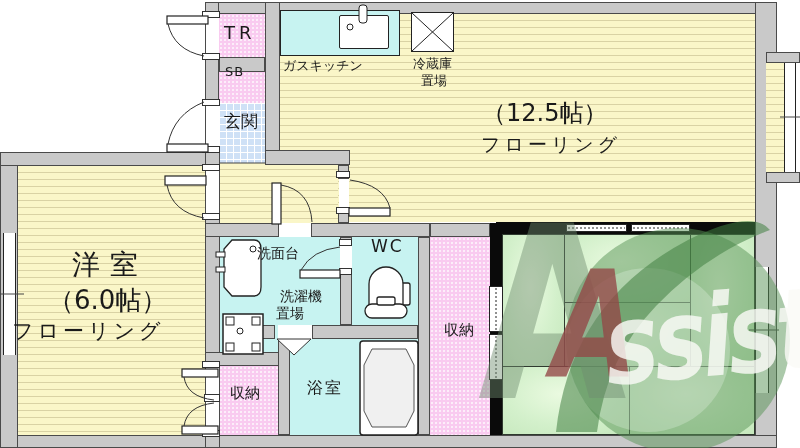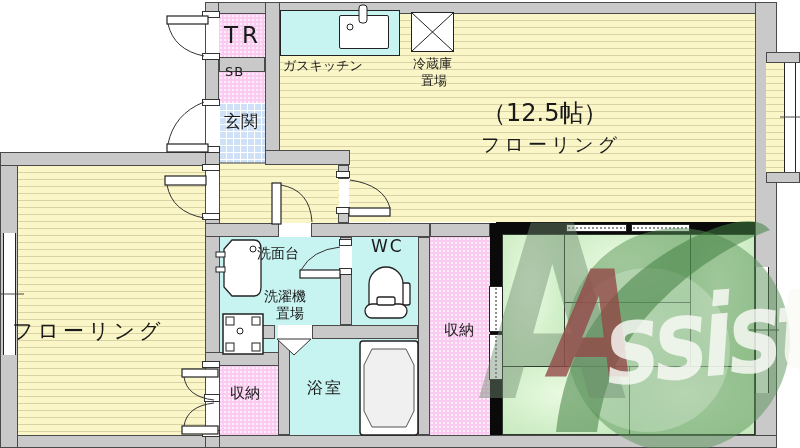--- a/index.html
+++ b/index.html
@@ -196,31 +196,33 @@
     </g>
 
     <g stroke="#222" stroke-width="1" stroke-dasharray="2 2">
       <line x1="568" y1="228" x2="625" y2="228"></line>
         <line x1="633" y1="228" x2="688" y2="228"></line>
       <line x1="496" y1="288" x2="496" y2="330"></line>
         <line x1="496" y1="336" x2="496" y2="378"></line>
     </g>
   </svg>
 
-  <div class="lbl" style="left:224px;top:23px;font-size:23px;letter-spacing:4px;">TR</div>
+  <div class="lbl" style="left:224px;top:23px;font-size:18px;letter-spacing:4px;">TR</div>
   <div class="lbl" style="left:225px;top:65px;font-size:13px;letter-spacing:1px;">SB</div>
   <div class="lbl" style="left:224px;top:112px;font-size:17px;">玄関</div>
   <div class="lbl" style="left:283px;top:59px;font-size:13px;">ガスキッチン</div>
   <div class="lbl" style="left:413px;top:57px;font-size:13px;font-family:Liberation Serif, serif;">冷蔵庫</div>
   <div class="lbl" style="left:421px;top:74px;font-size:13px;">置場</div>
   <div class="lbl" style="left:482px;top:100px;font-size:24px;">（12.5帖）</div>
   <div class="lbl" style="left:481px;top:134px;font-size:19px;letter-spacing:4px;">フローリング</div>
+  <div class="lbl" style="left:72px;top:250px;font-size:28px;letter-spacing:10px;">洋室</div>
+  <div class="lbl" style="left:48px;top:286px;font-size:26px;">（6.0帖）</div>
   <div class="lbl" style="left:12px;top:320px;font-size:21px;letter-spacing:4px;">フローリング</div>
   <div class="lbl" style="left:257px;top:246px;font-size:14px;">洗面台</div>
-  <div class="lbl" style="left:264px;top:289px;font-size:14px;">洗濯機</div>
+  <div class="lbl" style="left:280px;top:289px;font-size:14px;">洗濯機</div>
   <div class="lbl" style="left:276px;top:306px;font-size:14px;">置場</div>
   <div class="lbl" style="left:371px;top:237px;font-size:17px;letter-spacing:2px;">WC</div>
   <div class="lbl" style="left:230px;top:385px;font-size:15px;">収納</div>
   <div class="lbl" style="left:307px;top:379px;font-size:16px;letter-spacing:2px;">浴室</div>
   <div class="lbl" style="left:444px;top:322px;font-size:15px;">収納</div>
 
   <svg class="wm" width="800" height="448" viewBox="0 0 800 448" style="left:0;top:0;">
     <circle cx="678" cy="340" r="112" fill="rgba(88,148,86,0.50)"></circle>
     <circle cx="648" cy="350" r="82" fill="rgba(238,248,238,0.28)"></circle>
     <path d="M 556 432 Q 570 302 688 240 Q 752 208 770 230 Q 706 254 656 306 Q 606 358 597 432 Z" fill="rgba(66,128,66,0.55)"></path>

